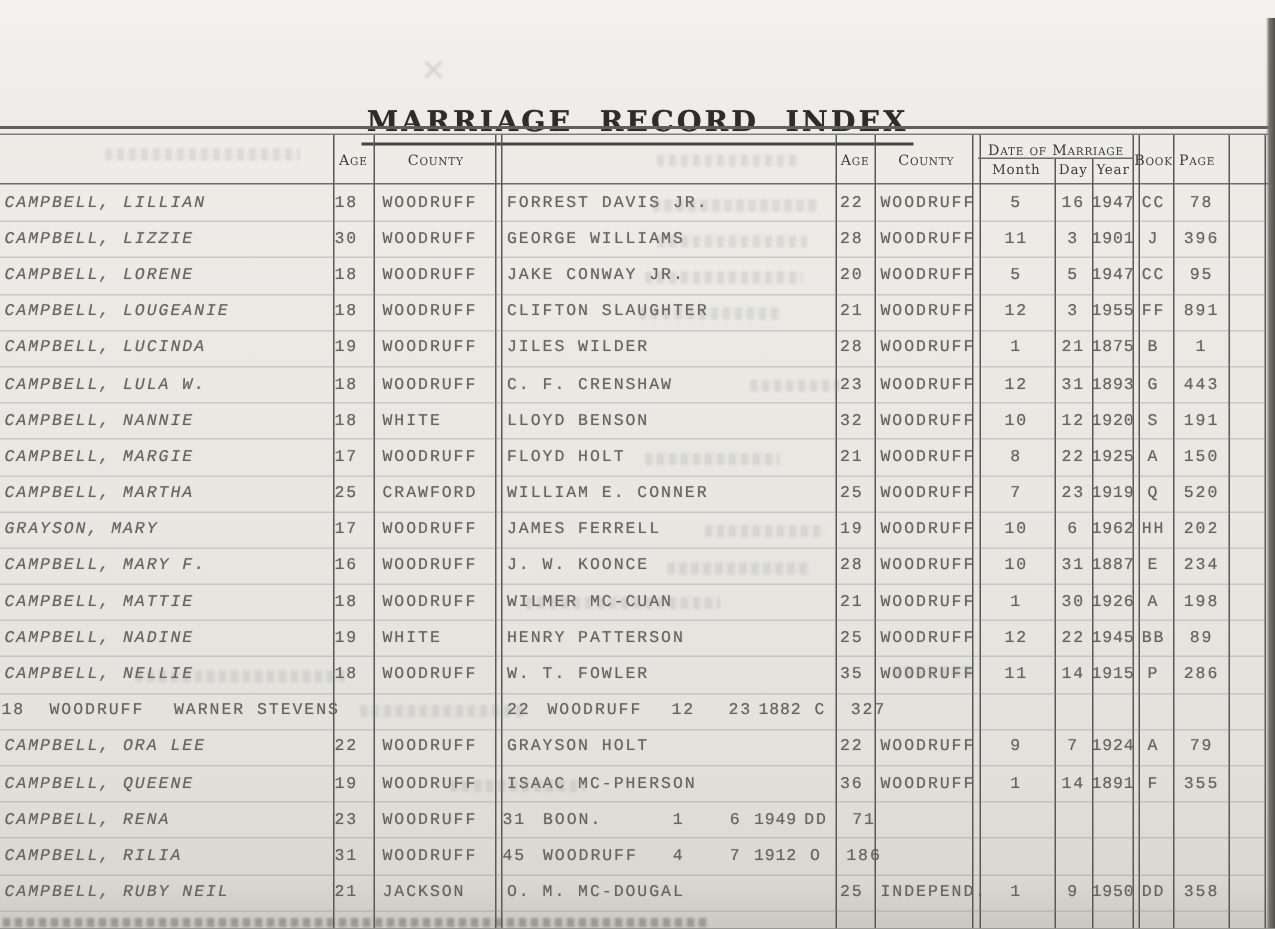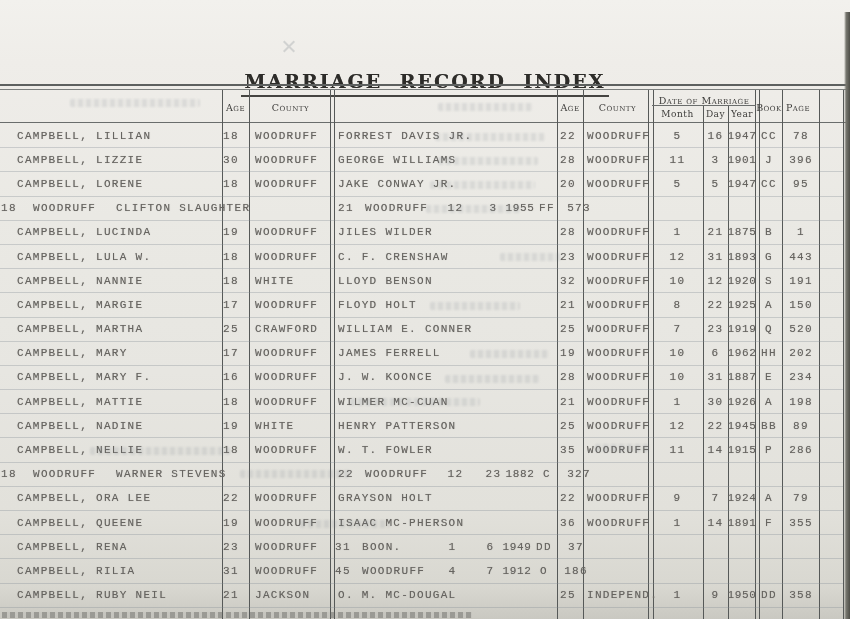--- a/index.html
+++ b/index.html
@@ -79,21 +79,21 @@
     align-items: center;
     border-bottom: 1px solid rgba(128,138,146,0.32);
     font-family: "Liberation Mono", monospace;
     font-size: 11px;
     letter-spacing: 1.3px;
     color: #666460;
     text-shadow: 0 0 0.7px rgba(102,100,96,0.55);
     white-space: nowrap;
   }
   .cell { height: 100%; display: flex; align-items: center; overflow: visible; }
-  .c-bride   { width: 222px; padding-left: 17px; }
+  .c-bride   { width: 222px; padding-left: 3px; font-style: italic; }
   .c-age1    { width: 27px;  padding-left: 1px; }
   .c-county1 { width: 83px;  padding-left: 6px; }
   .c-groom   { width: 225px; padding-left: 6px; }
   .c-age2    { width: 26px;  padding-left: 3px; }
   .c-county2 { width: 69px;  padding-left: 4px; }
   .c-month   { width: 51px;  justify-content: center; }
   .c-day     { width: 25px;  justify-content: center; }
   .c-year    { width: 28px;  justify-content: center; letter-spacing: 0.6px; }
   .c-book    { width: 26px;  justify-content: center; }
   .c-page    { width: 38px;  justify-content: center; }
@@ -201,30 +201,31 @@
         <div class="cell c-age2">20</div>
         <div class="cell c-county2">WOODRUFF</div>
         <div class="cell c-month">5</div>
         <div class="cell c-day">5</div>
         <div class="cell c-year">1947</div>
         <div class="cell c-book">CC</div>
         <div class="cell c-page">95</div>
         <div class="cell c-end"></div>
       </div>
       <div class="row">
+        <div class="cell c-bride">CAMPBELL, LOUGEANIE</div>
         <div class="cell c-age1">18</div>
         <div class="cell c-county1">WOODRUFF</div>
         <div class="cell c-groom">CLIFTON SLAUGHTER</div>
         <div class="cell c-age2">21</div>
         <div class="cell c-county2">WOODRUFF</div>
         <div class="cell c-month">12</div>
         <div class="cell c-day">3</div>
         <div class="cell c-year">1955</div>
         <div class="cell c-book">FF</div>
-        <div class="cell c-page">573</div>
+        <div class="cell c-page">891</div>
         <div class="cell c-end"></div>
       </div>
       <div class="row">
         <div class="cell c-bride">CAMPBELL, LUCINDA</div>
         <div class="cell c-age1">19</div>
         <div class="cell c-county1">WOODRUFF</div>
         <div class="cell c-groom">JILES WILDER</div>
         <div class="cell c-age2">28</div>
         <div class="cell c-county2">WOODRUFF</div>
         <div class="cell c-month">1</div>
@@ -284,21 +285,21 @@
         <div class="cell c-age2">25</div>
         <div class="cell c-county2">WOODRUFF</div>
         <div class="cell c-month">7</div>
         <div class="cell c-day">23</div>
         <div class="cell c-year">1919</div>
         <div class="cell c-book">Q</div>
         <div class="cell c-page">520</div>
         <div class="cell c-end"></div>
       </div>
       <div class="row">
-        <div class="cell c-bride">CAMPBELL, MARY</div>
+        <div class="cell c-bride">GRAYSON, MARY</div>
         <div class="cell c-age1">17</div>
         <div class="cell c-county1">WOODRUFF</div>
         <div class="cell c-groom">JAMES FERRELL</div>
         <div class="cell c-age2">19</div>
         <div class="cell c-county2">WOODRUFF</div>
         <div class="cell c-month">10</div>
         <div class="cell c-day">6</div>
         <div class="cell c-year">1962</div>
         <div class="cell c-book">HH</div>
         <div class="cell c-page">202</div>
@@ -404,21 +405,21 @@
       <div class="row">
         <div class="cell c-bride">CAMPBELL, RENA</div>
         <div class="cell c-age1">23</div>
         <div class="cell c-county1">WOODRUFF</div>
         <div class="cell c-age2">31</div>
         <div class="cell c-county2">BOON.</div>
         <div class="cell c-month">1</div>
         <div class="cell c-day">6</div>
         <div class="cell c-year">1949</div>
         <div class="cell c-book">DD</div>
-        <div class="cell c-page">37</div>
+        <div class="cell c-page">71</div>
         <div class="cell c-end"></div>
       </div>
       <div class="row">
         <div class="cell c-bride">CAMPBELL, RILIA</div>
         <div class="cell c-age1">31</div>
         <div class="cell c-county1">WOODRUFF</div>
         <div class="cell c-age2">45</div>
         <div class="cell c-county2">WOODRUFF</div>
         <div class="cell c-month">4</div>
         <div class="cell c-day">7</div>

